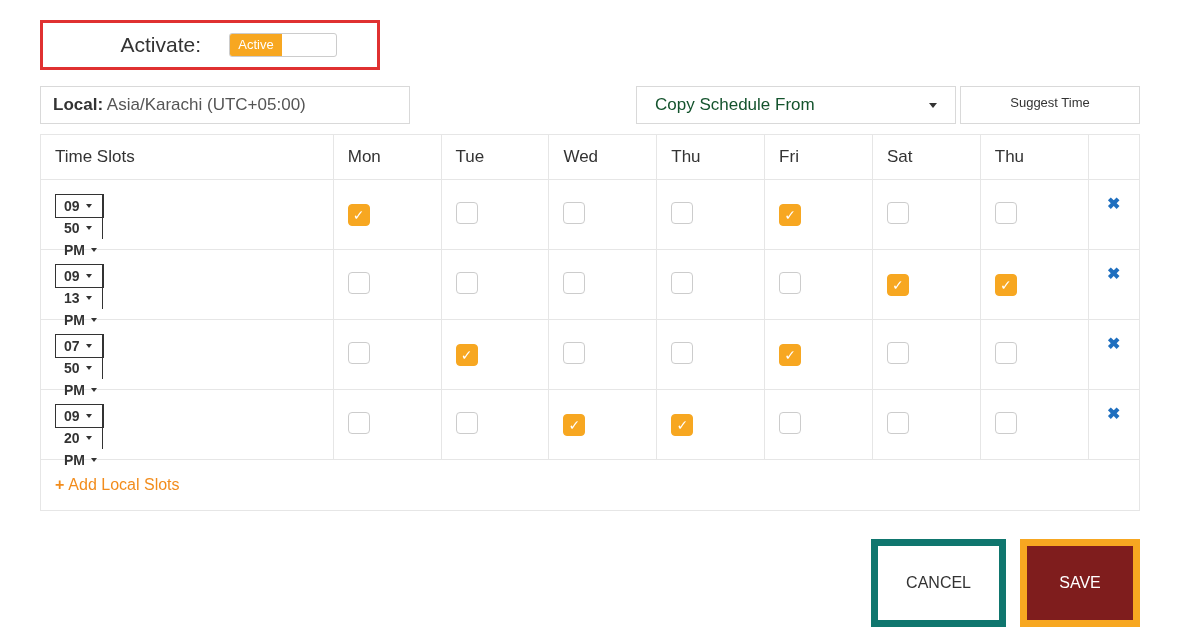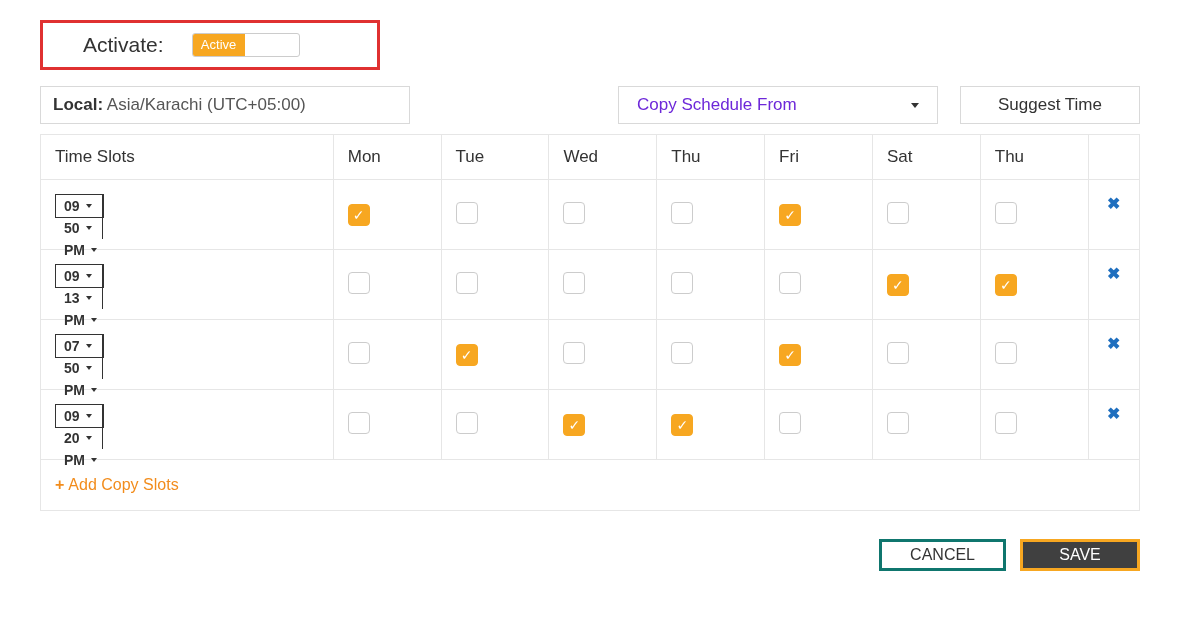--- a/index.html
+++ b/index.html
@@ -11,20 +11,21 @@
     color: #333;
     font-size: 15px;
   }
   .activate-box {
     border: 3px solid #e03131;
     padding: 10px 40px;
     width: 340px;
     margin-bottom: 16px;
     display: flex;
     align-items: center;
+    justify-content: flex-end;
   }
   .activate-label {
     font-size: 21px;
     font-weight: 400;
     margin-right: 28px;
   }
   .toggle {
     display: inline-block;
     width: 108px;
     height: 24px;
@@ -42,53 +43,53 @@
     width: 52px;
     background: #f7a721;
     color: #fff;
     font-size: 13px;
     text-align: center;
     line-height: 22px;
     border-radius: 2px 0 0 2px;
   }
   .controls-row {
     display: flex;
-    gap: 22px;
+    gap: 4px;
     margin-bottom: 10px;
   }
   .local-box {
     border: 1px solid #d9d9d9;
     padding: 8px 12px;
     font-size: 17px;
     color: #555;
     width: 370px;
   }
   .local-box .b { font-weight: 600; color: #333; }
   .spacer { flex: 1; }
   .dropdown {
     border: 1px solid #d9d9d9;
     padding: 8px 18px;
     font-size: 17px;
-    color: #6d28d9;
+    color: #14532d;
     width: 320px;
     display: flex;
     align-items: center;
     justify-content: space-between;
     cursor: pointer;
   }
   .caret {
     width:0; height:0;
     border-left:4px solid transparent;
     border-right:4px solid transparent;
     border-top:5px solid #333;
   }
   .button {
     border: 1px solid #d9d9d9;
     padding: 8px 22px;
-    font-size: 17px;
+    font-size: 13px;
     color: #333;
     background: #fff;
     cursor: pointer;
     min-width: 180px;
     text-align: center;
   }
   table {
     width: 100%;
     border-collapse: collapse;
     margin-top: 0;
@@ -164,30 +165,30 @@
     font-weight: bold;
     margin-right: 4px;
   }
   .footer-buttons {
     display: flex;
     justify-content: flex-end;
     gap: 14px;
     margin-top: 28px;
   }
   .btn {
-    padding: 4px 28px;
+    padding: 28px 28px;
     font-size: 16px;
     cursor: pointer;
-    border: 3px solid #0f766e;
+    border: 7px solid #0f766e;
     background: #fff;
     min-width: 120px;
     text-align: center;
   }
   .btn.primary {
-    background: #404040;
+    background: #7f1d1d;
     border-color: #f7a721;
     color: #fff;
   }
 </style>
 </head>
 <body>
 
 <div class="activate-box">
   <span class="activate-label">Activate:</span>
   <span class="toggle">
@@ -316,21 +317,21 @@
         <td class="day-cell"><span class="cbx checked">✓</span></td>
         <td class="day-cell"><span class="cbx"></span></td>
         <td class="day-cell"><span class="cbx"></span></td>
         <td class="day-cell"><span class="cbx"></span></td>
         <td class="del" style="vertical-align: top; padding: 14px;"><span>✖</span></td>
       </tr>
     </tbody>
   <tbody>
     <tr class="add-row">
       <td colspan="9">
-        <span class="add-plus">+</span><span>Add Copy Slots</span>
+        <span class="add-plus">+</span><span>Add Local Slots</span>
       </td>
     </tr>
   </tbody>
 </table>
 
 <div class="footer-buttons">
   <div class="btn">CANCEL</div>
   <div class="btn primary">SAVE</div>
 </div>
 

